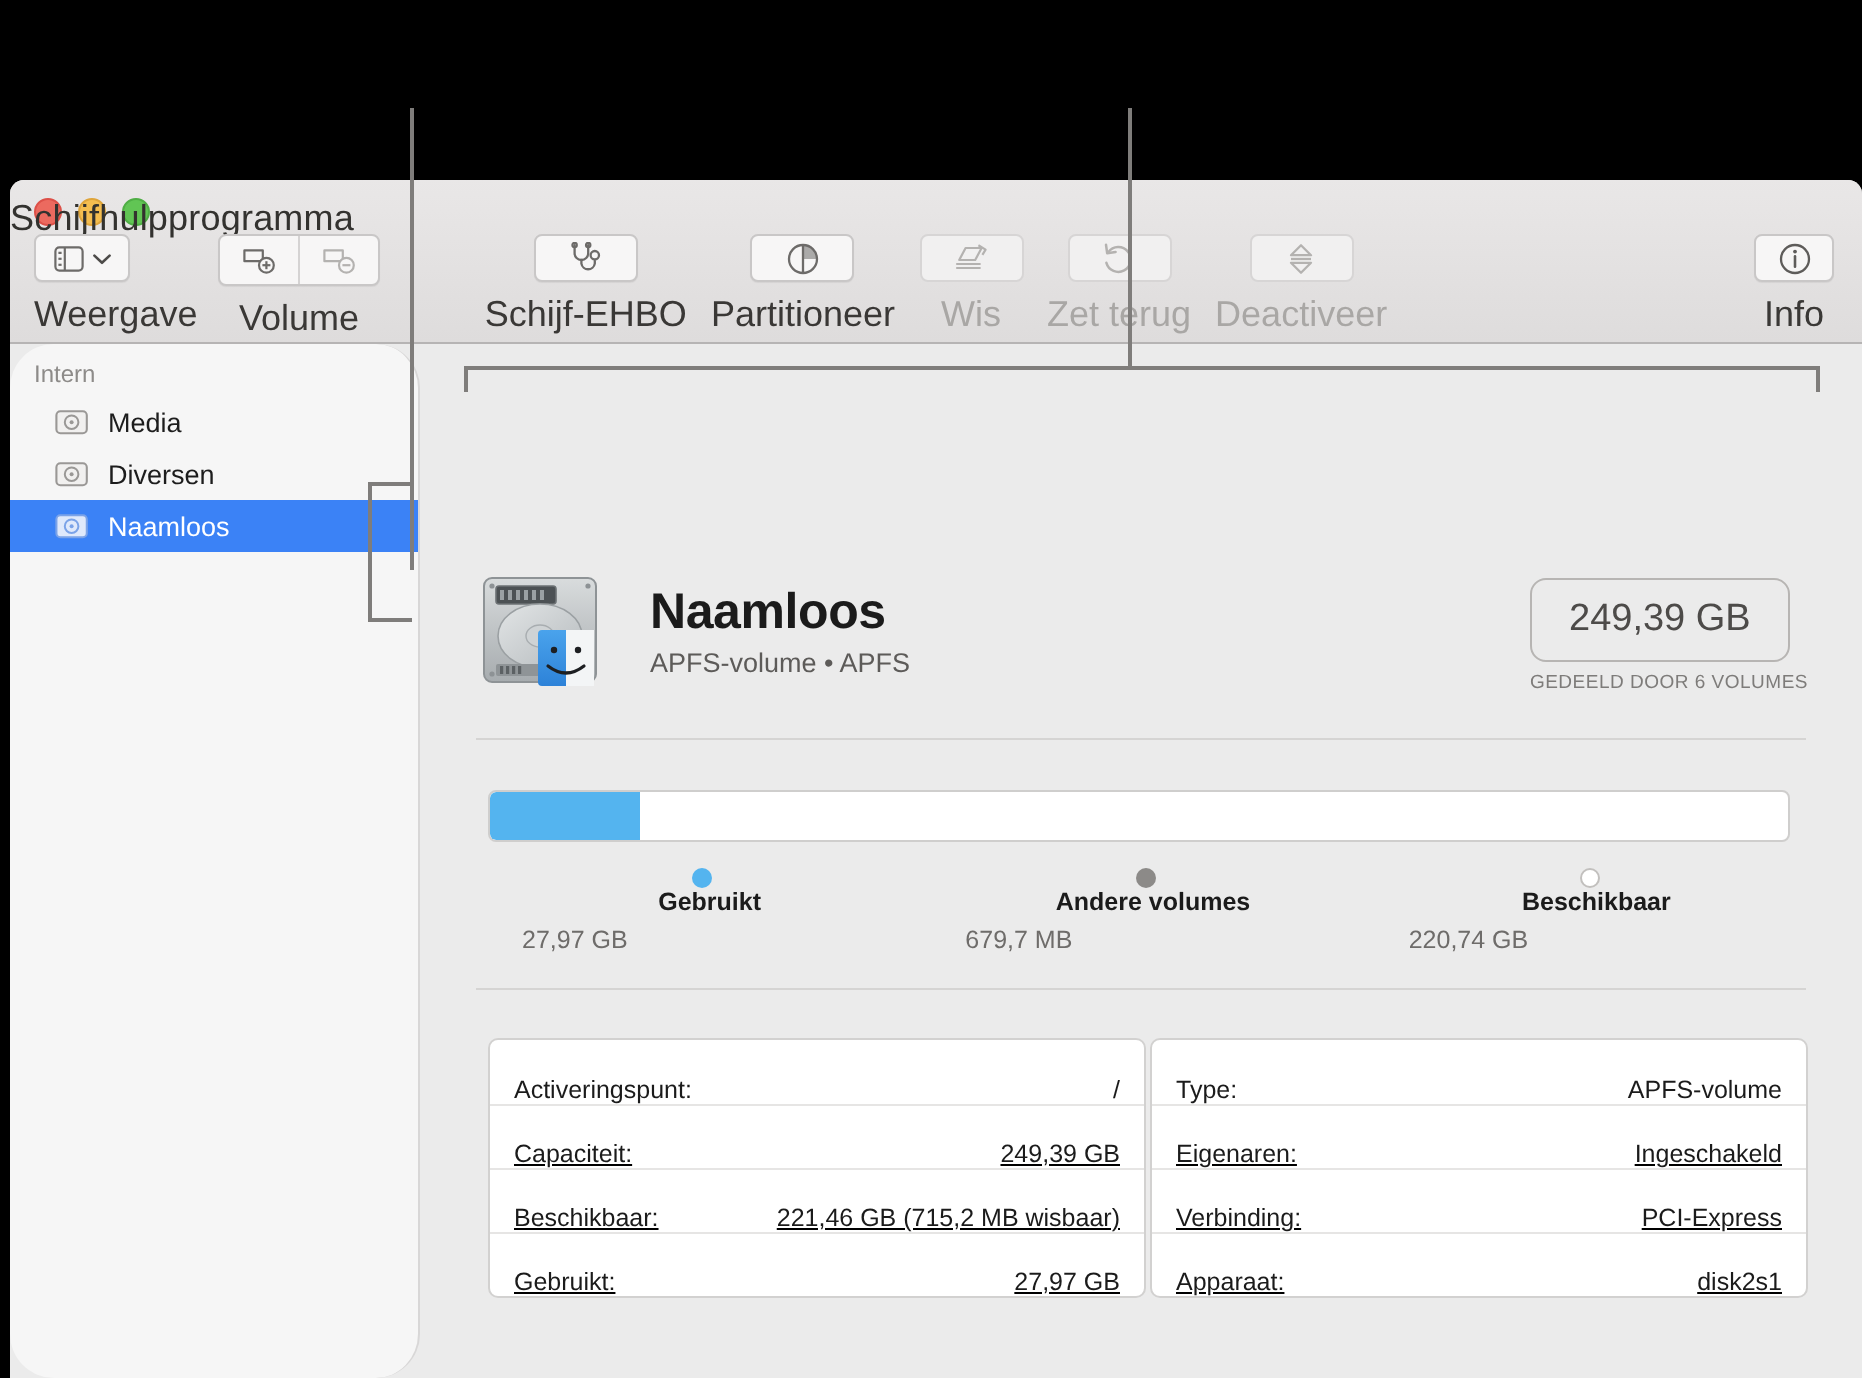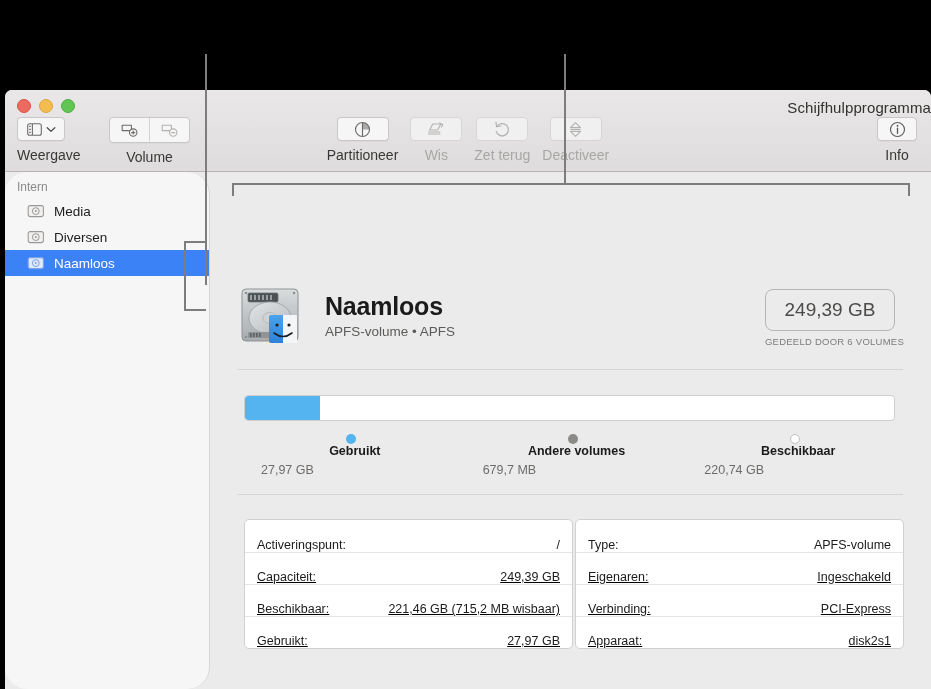--- a/index.html
+++ b/index.html
@@ -55,22 +55,22 @@
     border-radius: 50%;
   }
   .tl.red    { background: #ec6a5f; border: 0.5px solid #dd5048; }
   .tl.yellow { background: #f4bd4f; border: 0.5px solid #dfa53b; }
   .tl.green  { background: #61c554; border: 0.5px solid #4fae45; }
 
   .win-title {
     position: absolute;
     left: 0; top: 9px;
     width: 926px;
-    text-align: right;
-    font-size: 15px;
+    text-align: left;
+    font-size: 18px;
     color: #33322f;
     letter-spacing: 0.1px;
   }
 
   
   .tb-group {
     position: absolute;
     top: 27px;
     text-align: center;
   }
@@ -80,21 +80,21 @@
     border: 1px solid #c9c7c7;
     border-radius: 4px;
     box-sizing: border-box;
     display: flex;
     align-items: center;
     justify-content: center;
     box-shadow: 0 0.5px 0.5px rgba(0,0,0,0.06);
   }
   .tb-label {
     margin-top: 6px;
-    font-size: 14px;
+    font-size: 18px;
     color: #3a3836;
     white-space: nowrap;
   }
   .tb-label.dim { color: #a9a7a5; }
 
   .grp-weergave { left: 12px; }
   .grp-weergave .tb-btn { width: 48px; gap: 4px; }
   .grp-volume  { left: 104px; }
   .vol-pair {
     display: flex;
@@ -383,20 +383,34 @@
                 <circle cx="12.2" cy="9.6" r="3.7" fill="#f7f6f6" stroke="#b4b2b0" stroke-width="1.1"></circle>
                 <line x1="10.2" y1="9.6" x2="14.2" y2="9.6" stroke="#b4b2b0" stroke-width="1.1"></line>
               </svg>
             </span>
           </div>
         </div>
         <div class="tb-label">Volume</div>
       </div>
 
       <div class="tb-group grp-center">
+        <div class="center-item">
+          <div class="tb-btn">
+            <span>
+              <svg class="ico" width="18" height="16" viewBox="0 0 18 16">
+                <path d="M3.3 1.6 v4.0 a3.4 3.4 0 0 0 6.8 0 v-4.0" fill="none" stroke="#6d6b69" stroke-width="1.15" stroke-linecap="round"></path>
+                <path d="M6.7 9.0 v1.8 a3.4 3.4 0 0 0 6.7 0 v-1.4" fill="none" stroke="#6d6b69" stroke-width="1.15" stroke-linecap="round"></path>
+                <circle cx="13.4" cy="6.6" r="2.1" fill="none" stroke="#6d6b69" stroke-width="1.15"></circle>
+                <circle cx="3.3" cy="1.5" r="1.1" fill="none" stroke="#6d6b69" stroke-width="1.1"></circle>
+                <circle cx="10.1" cy="1.5" r="1.1" fill="none" stroke="#6d6b69" stroke-width="1.1"></circle>
+              </svg>
+            </span>
+          </div>
+          <div class="tb-label">Schijf-EHBO</div>
+        </div>
 
         <div class="center-item">
           <div class="tb-btn">
             <span>
               <svg class="ico" width="17" height="17" viewBox="0 0 17 17">
                 <circle cx="8.5" cy="8.5" r="7" fill="none" stroke="#6d6b69" stroke-width="1.15"></circle>
                 <line x1="8.5" y1="1.5" x2="8.5" y2="15.5" stroke="#6d6b69" stroke-width="1.15"></line>
                 <path d="M8.5 8.5 L15.5 8.5 A7 7 0 0 0 8.5 1.5 z" fill="#6d6b69" opacity="0.55"></path>
               </svg>
             </span>

